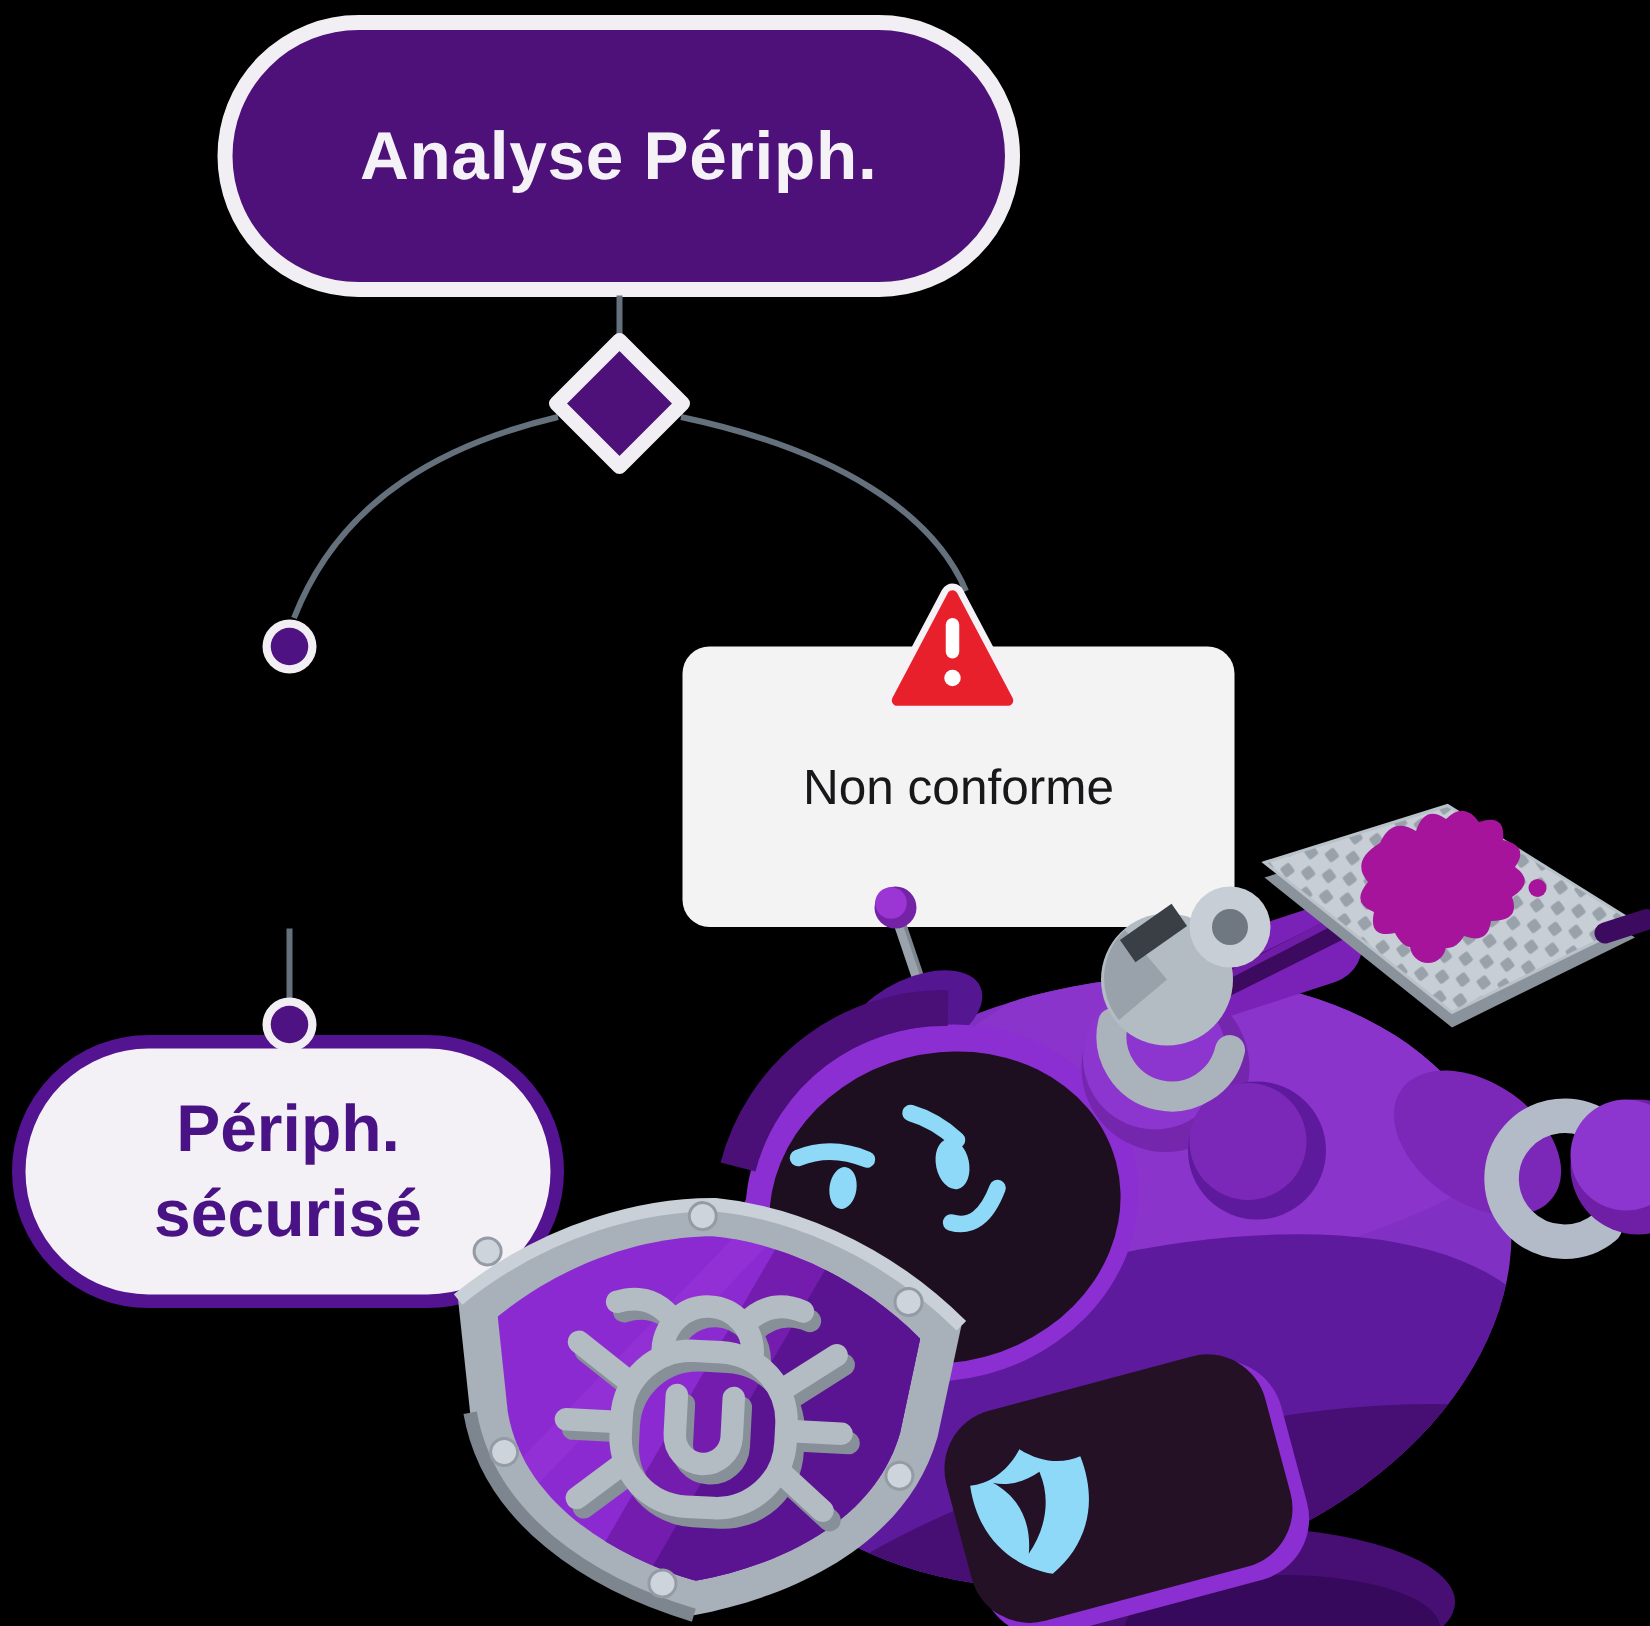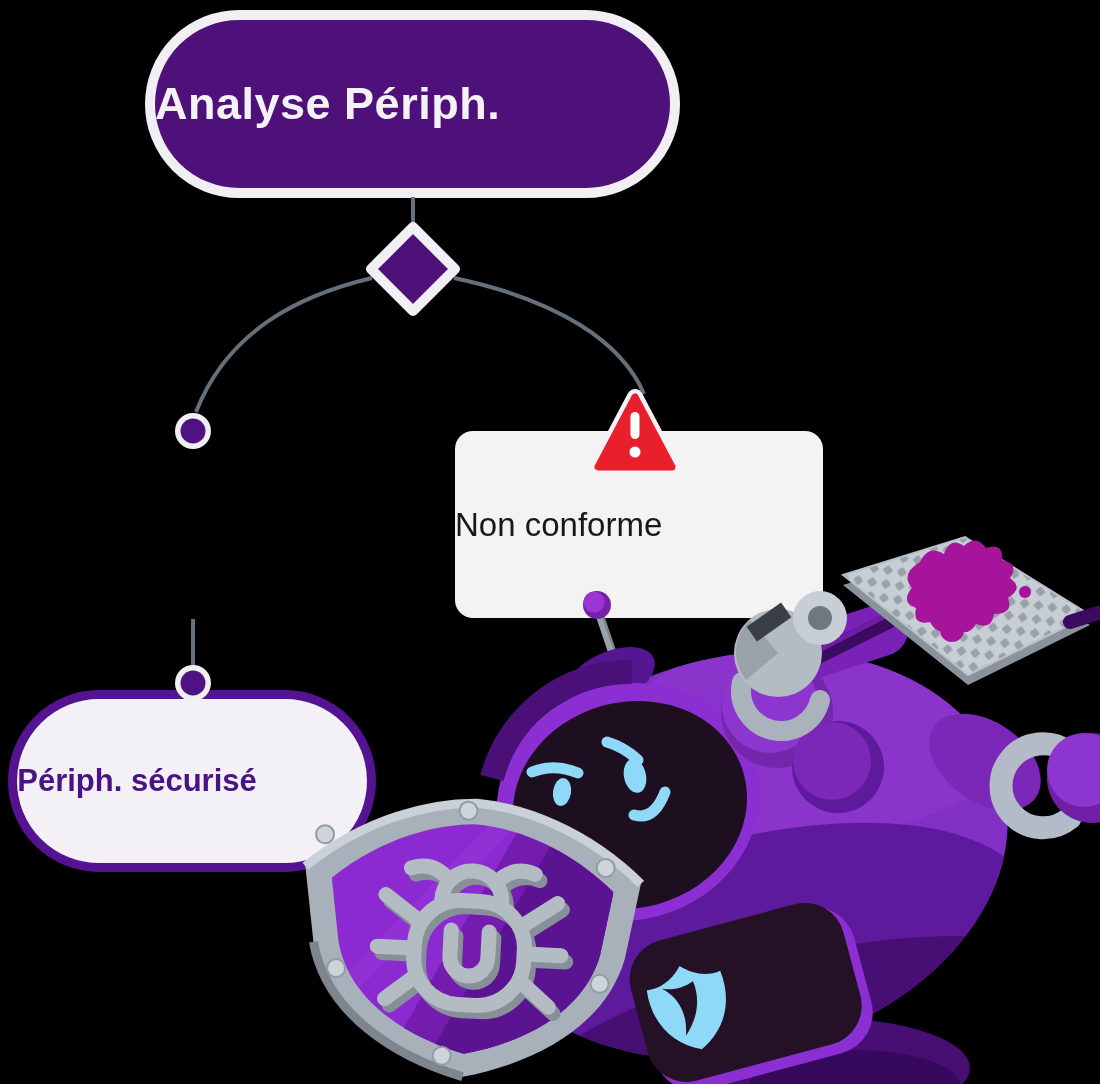--- a/index.html
+++ b/index.html
@@ -1,39 +1,39 @@
 <!DOCTYPE html>
 <html><head>
 <meta charset="utf-8">
 <style>
   html,body{margin:0;padding:0;background:#000;}
   #canvas{
     position:relative;width:1100px;height:1084px;background:#000000;
     overflow:hidden;font-family:"Liberation Sans",sans-serif;
   }
   .node{
-    position:absolute;display:flex;align-items:center;justify-content:flex-start;
+    position:absolute;display:flex;align-items:center;justify-content:center;
     text-align:center;box-sizing:border-box;
   }
   .pill-root{
     left:145px;top:10px;width:535px;height:188px;
     background:#4d1179;border:10px solid #f1eff3;border-radius:104px;
     color:#f4f2f6;font-size:45px;font-weight:bold;letter-spacing:.5px;
   }
   .box{
     background:#f3f3f4;border-radius:18px;
     color:#18181b;font-size:33px;line-height:1.32;font-weight:400;
   }
   .box-left{left:10px;top:431px;width:368px;height:187px;}
   .box-left span{display:inline-block;width:260px;}
   .box-right{left:455px;top:431px;width:368px;height:187px;}
   .pill-secure{
     left:8px;top:690px;width:368px;height:182px;
     background:#f3f1f5;border:9px solid #541391;border-radius:95px;
-    color:#4a1385;font-size:31px;font-weight:bold;line-height:1.3;
+    color:#4a1385;font-size:44px;font-weight:bold;line-height:1.3;
   }
   .pill-secure span{display:inline-block;width:240px;}
   svg.layer{position:absolute;pointer-events:none;}
   #connectors{left:0;top:0;}
   #robot{left:280px;top:520px;}
 </style>
 </head>
 <body>
 
 <div id="canvas">

